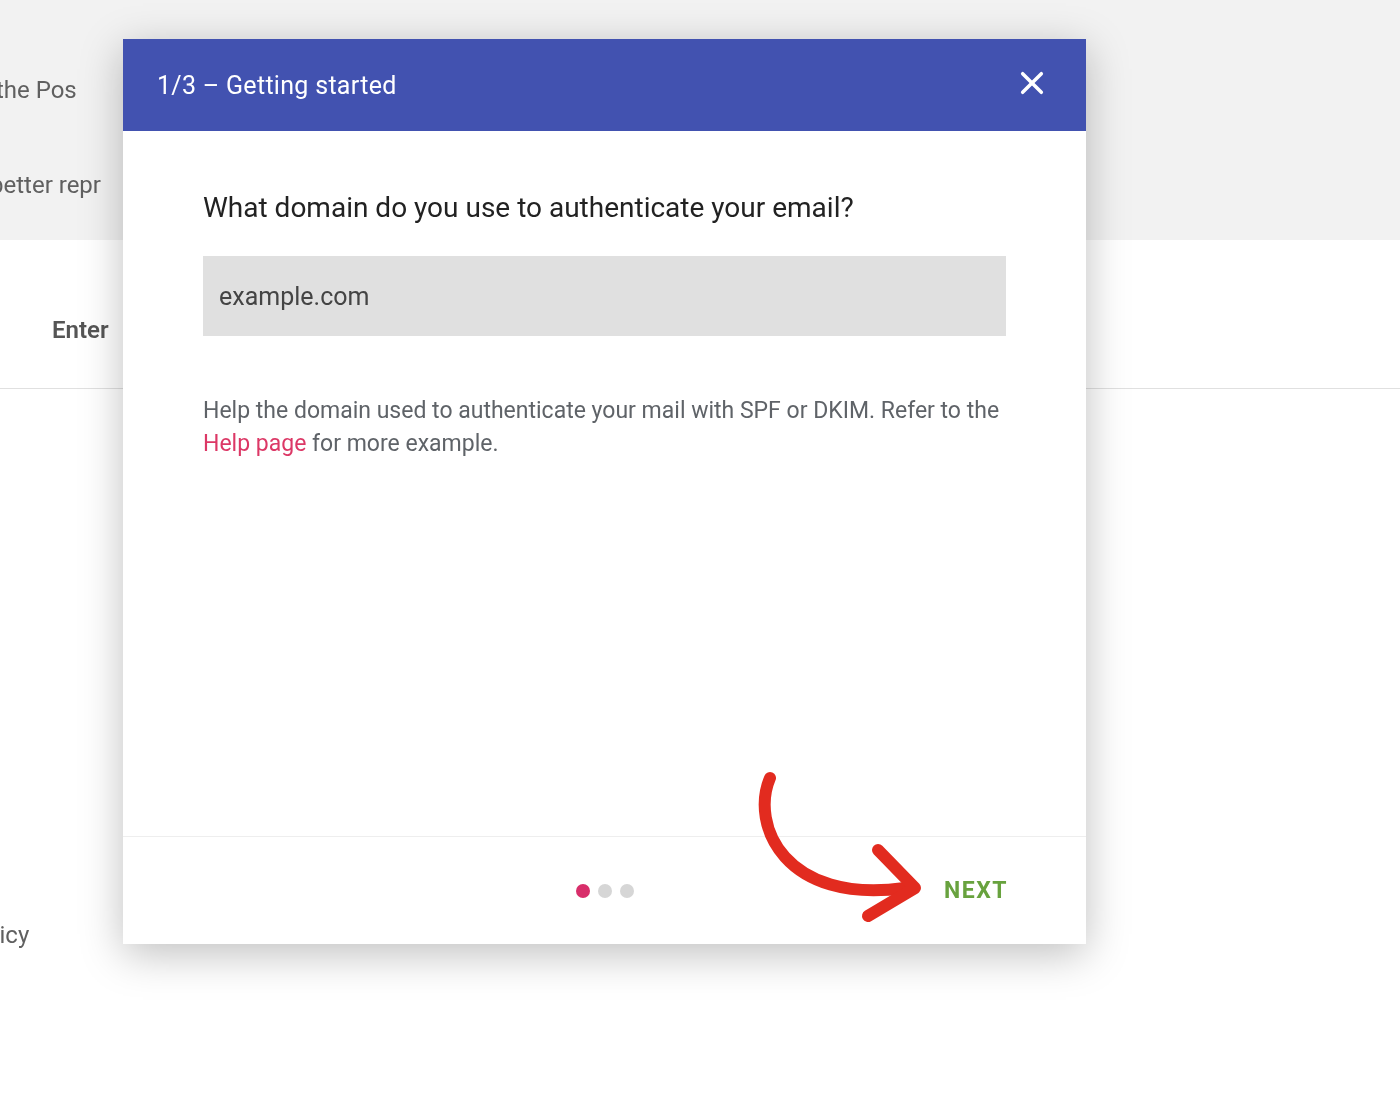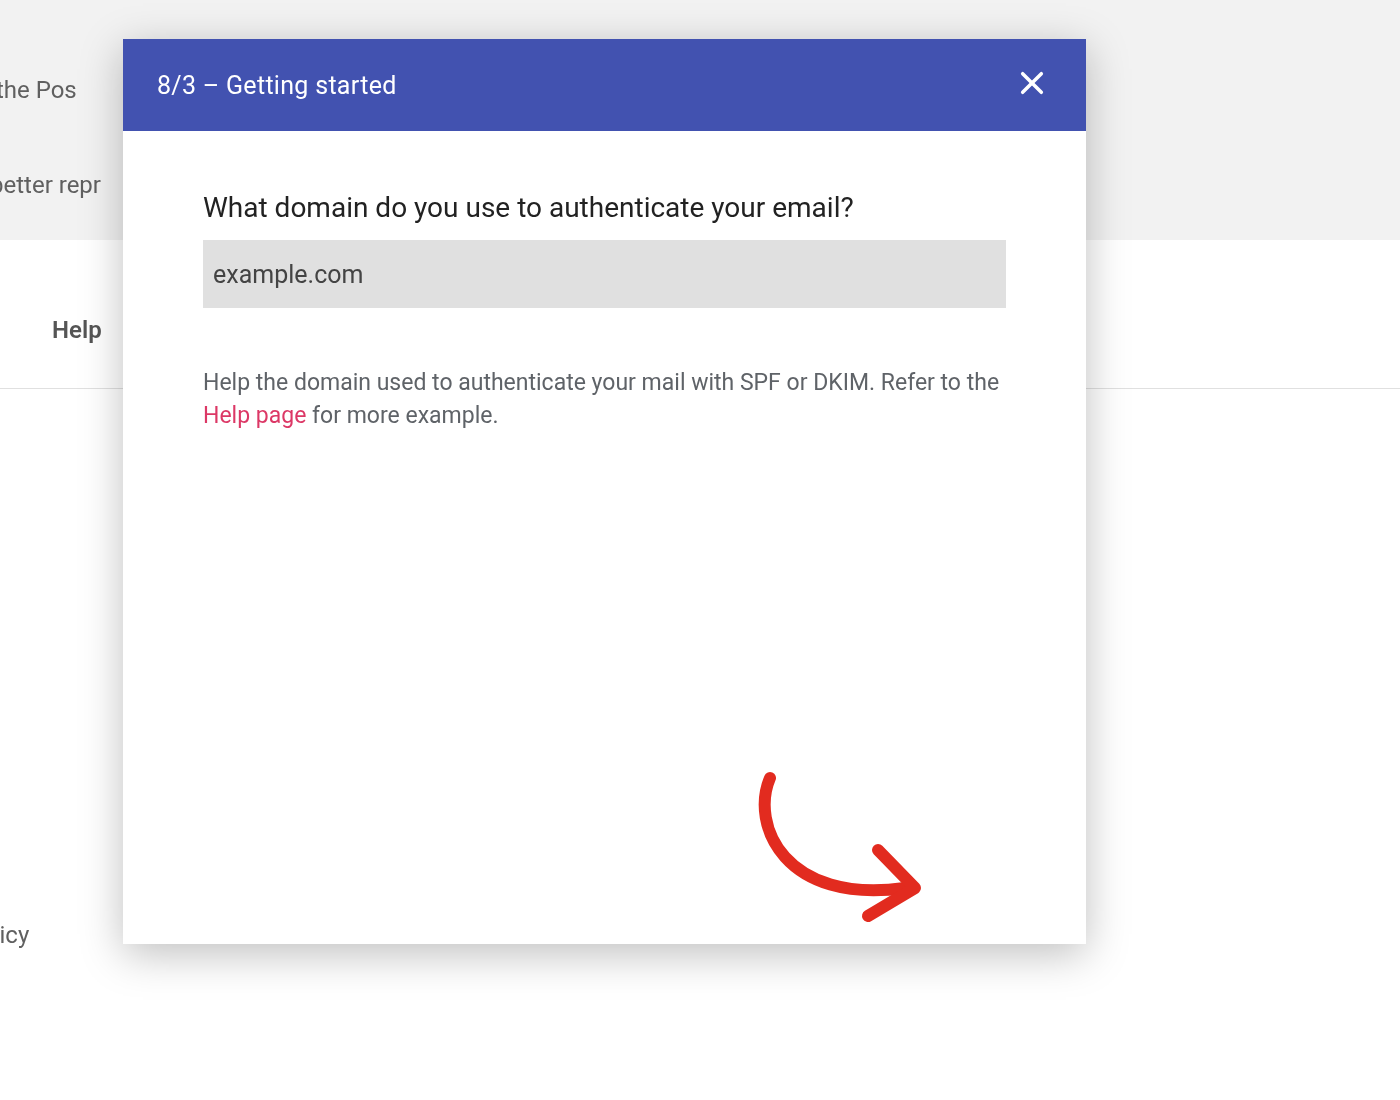--- a/index.html
+++ b/index.html
@@ -16,22 +16,22 @@
   .bg-divider{position:absolute;left:0;top:388px;right:0;height:1px;background:#e0e0e0;}
 
   
   .modal{position:absolute;left:123px;top:39px;width:963px;height:905px;background:#fff;box-shadow:0 10px 40px rgba(0,0,0,.25);display:flex;flex-direction:column;}
   .modal-header{background:#4252b0;color:#fff;height:92px;display:flex;align-items:center;justify-content:space-between;padding:0 34px;}
   .modal-header .title{font-size:25px;font-weight:400;letter-spacing:.3px;}
   .modal-header .close{cursor:pointer;display:flex;align-items:center;justify-content:center;width:40px;height:40px;}
   .modal-header .close svg{width:28px;height:28px;stroke:#fff;stroke-width:3;stroke-linecap:round;}
 
   .modal-body{flex:1;padding:60px 80px 0 80px;}
-  .question{font-size:28px;color:#222;font-weight:400;margin:0 0 16px 0;}
-  .domain-input{background:#e0e0e0;border:none;width:100%;height:68px;font-size:25px;padding:0 10px;color:#333;font-family:inherit;}
+  .question{font-size:28px;color:#222;font-weight:400;margin:0 0 32px 0;}
+  .domain-input{background:#e0e0e0;border:none;width:100%;height:80px;font-size:25px;padding:0 16px;color:#333;font-family:inherit;}
   .domain-input::placeholder{color:#444;}
   .help-text{font-size:23px;color:#5f6368;line-height:1.45;margin-top:58px;}
   .help-text a{color:#dc3866;text-decoration:none;}
 
   .modal-footer{border-top:1px solid #eee;height:108px;display:flex;align-items:center;justify-content:flex-end;padding:0 72px;position:relative;}
   .dots{position:absolute;left:50%;transform:translateX(-50%);display:flex;gap:8px;}
   .dot{width:14px;height:14px;border-radius:50%;background:#d6d6d6;}
   .dot.active{background:#d82e6a;}
   .next-btn{color:#68a23e;font-size:23px;font-weight:700;letter-spacing:1.5px;cursor:pointer;background:none;border:none;font-family:inherit;}
 
@@ -39,44 +39,52 @@
   .arrow-wrap{position:absolute;left:740px;top:770px;width:210px;height:170px;pointer-events:none;}
   .arrow-wrap svg{width:100%;height:100%;}
 </style>
 </head>
 <body>
 
 <div class="bg-band"></div>
 <div class="bg-divider"></div>
 <div class="bg-text pos1">with the Pos</div>
 <div class="bg-text pos2">better repr</div>
-<div class="bg-text status">Help</div>
+<div class="bg-text status">Enter</div>
 <div class="bg-text policy"> Policy</div>
 
 <div class="modal">
   <div class="modal-header">
-    <div class="title">8/3 – Getting started</div>
+    <div class="title">1/3 – Getting started</div>
     <div class="close">
       <span>
         <svg viewBox="0 0 24 24">
             <line x1="4" y1="4" x2="20" y2="20"></line>
             <line x1="20" y1="4" x2="4" y2="20"></line>
           </svg>
       </span>
     </div>
   </div>
 
   <div class="modal-body">
     <h2 class="question">What domain do you use to authenticate your email?</h2>
     <input class="domain-input" type="text" placeholder="example.com" style="">
     <p class="help-text">
       <span>Help the domain used to authenticate your mail with SPF or DKIM. Refer to the </span><a href="#">Help page</a><span> for more example.</span>
     </p>
   </div>
 
+  <div class="modal-footer">
+    <div class="dots">
+      <span class="dot active"></span>
+      <span class="dot"></span>
+      <span class="dot"></span>
+    </div>
+    <button class="next-btn">NEXT</button>
+  </div>
 </div>
 
 <div class="arrow-wrap">
   <svg viewBox="0 0 210 170">
     <path d="M30 8 C 10 55, 45 135, 165 118" fill="none" stroke="#e22b1f" stroke-width="12" stroke-linecap="round"></path>
     <path d="M138 80 L175 118 L128 146" fill="none" stroke="#e22b1f" stroke-width="12" stroke-linecap="round" stroke-linejoin="round"></path>
   </svg>
 </div>
 
 </body></html>

